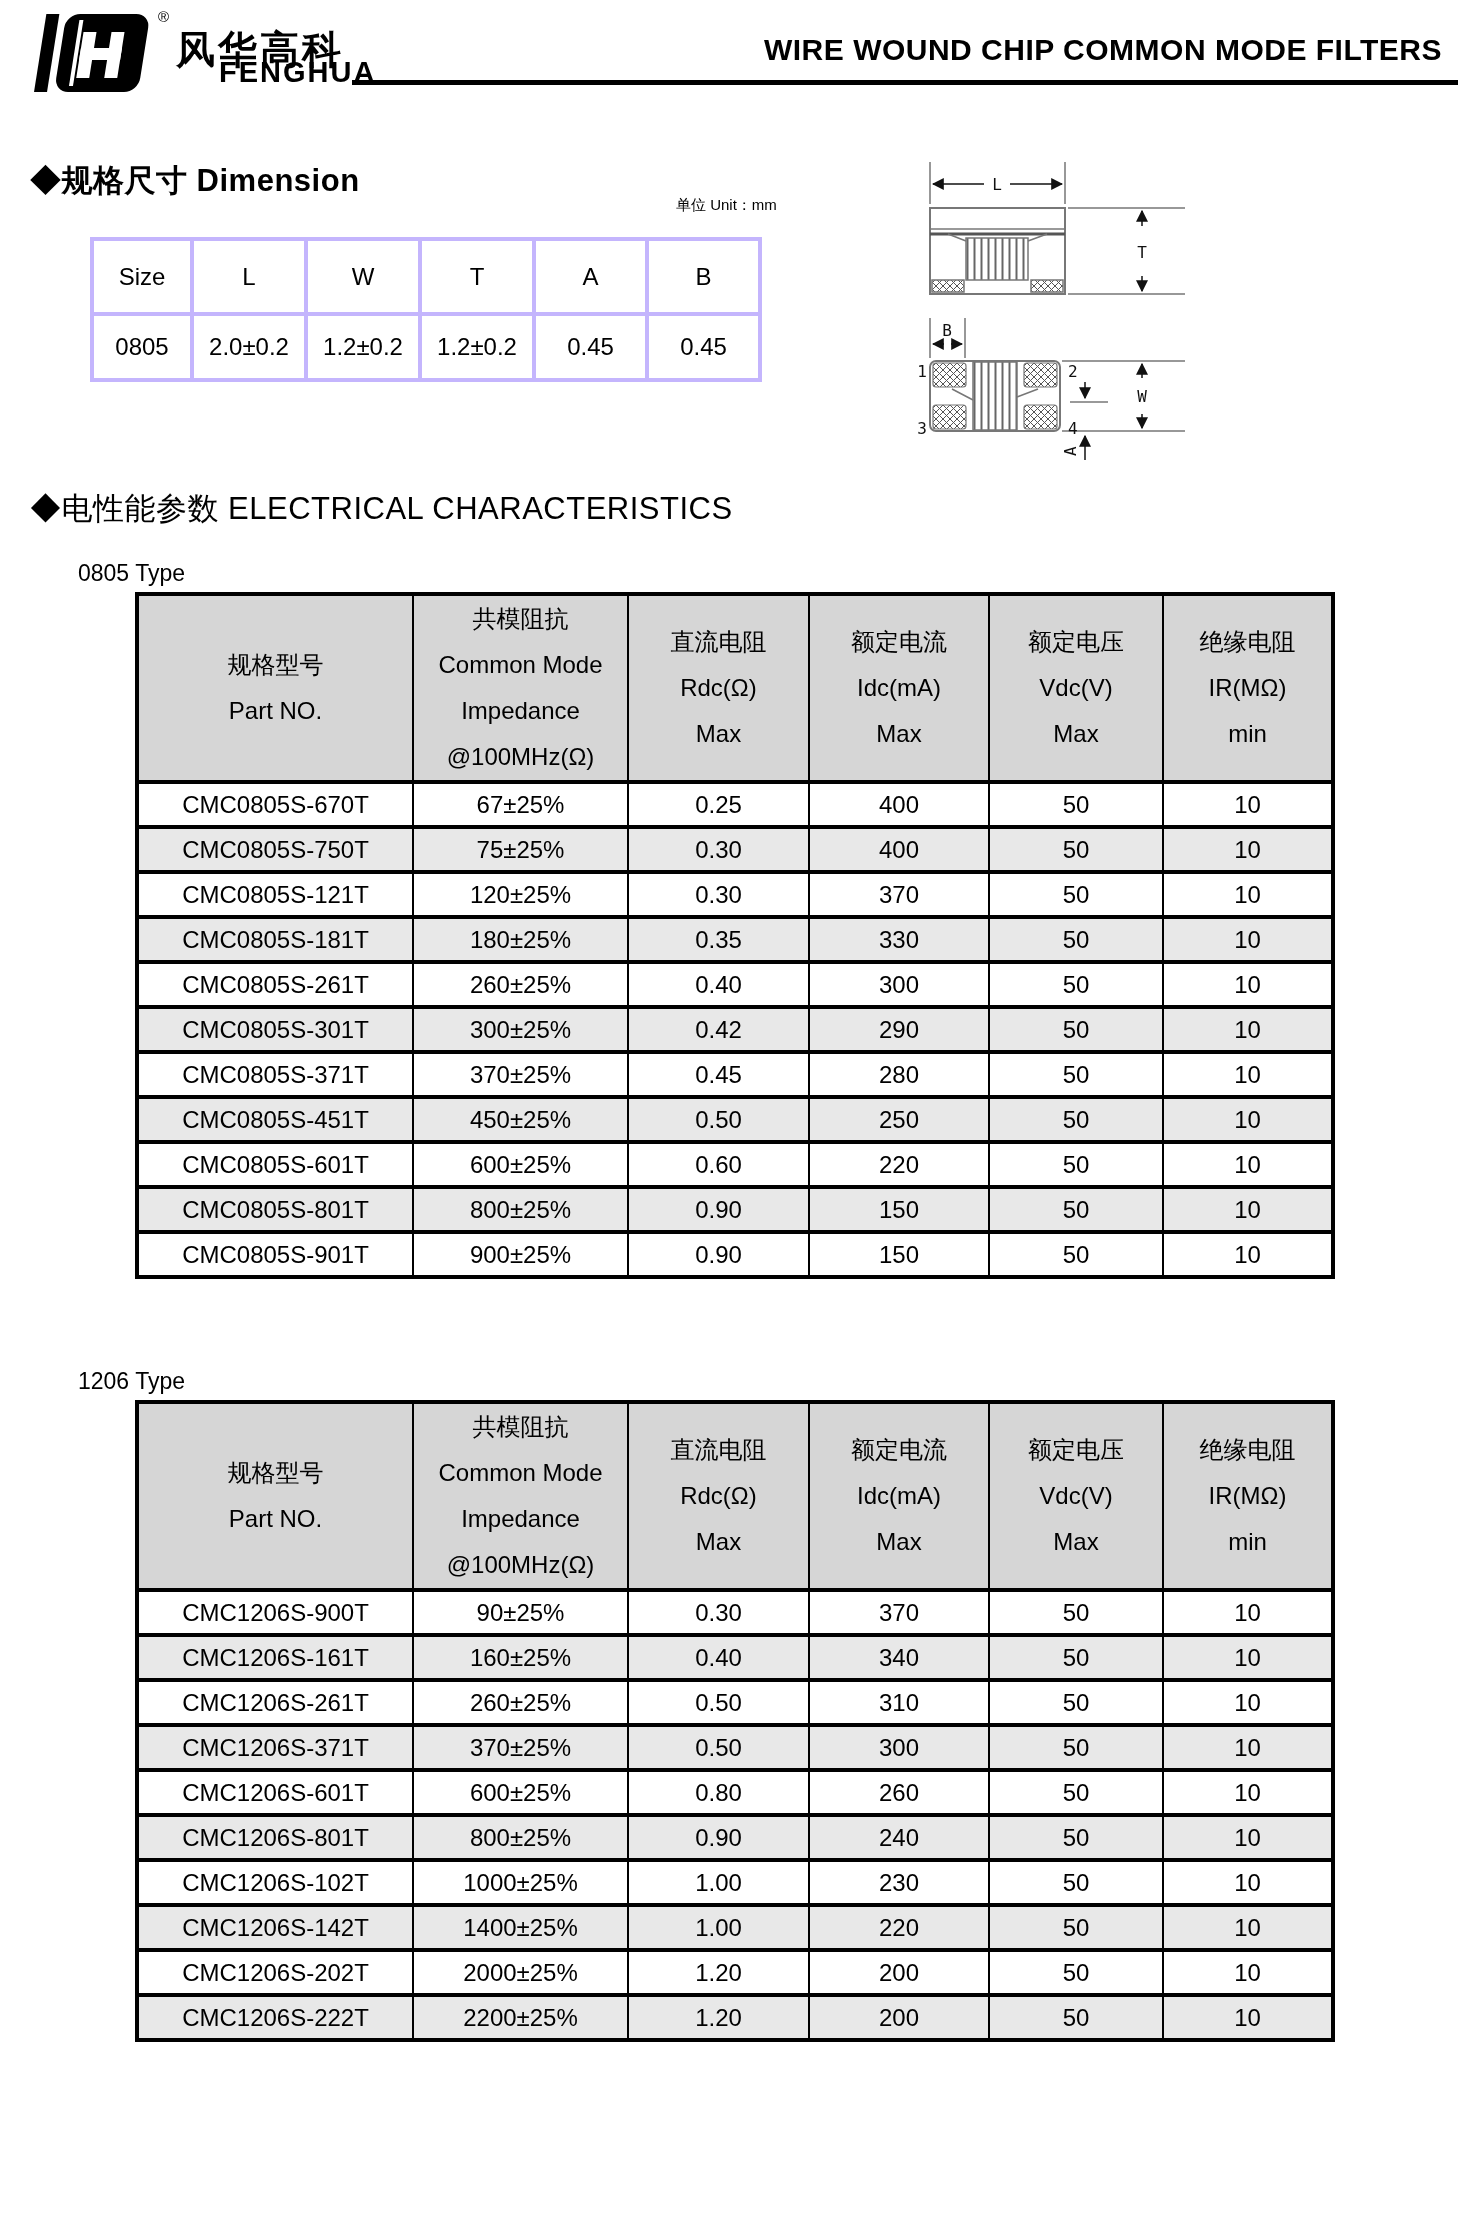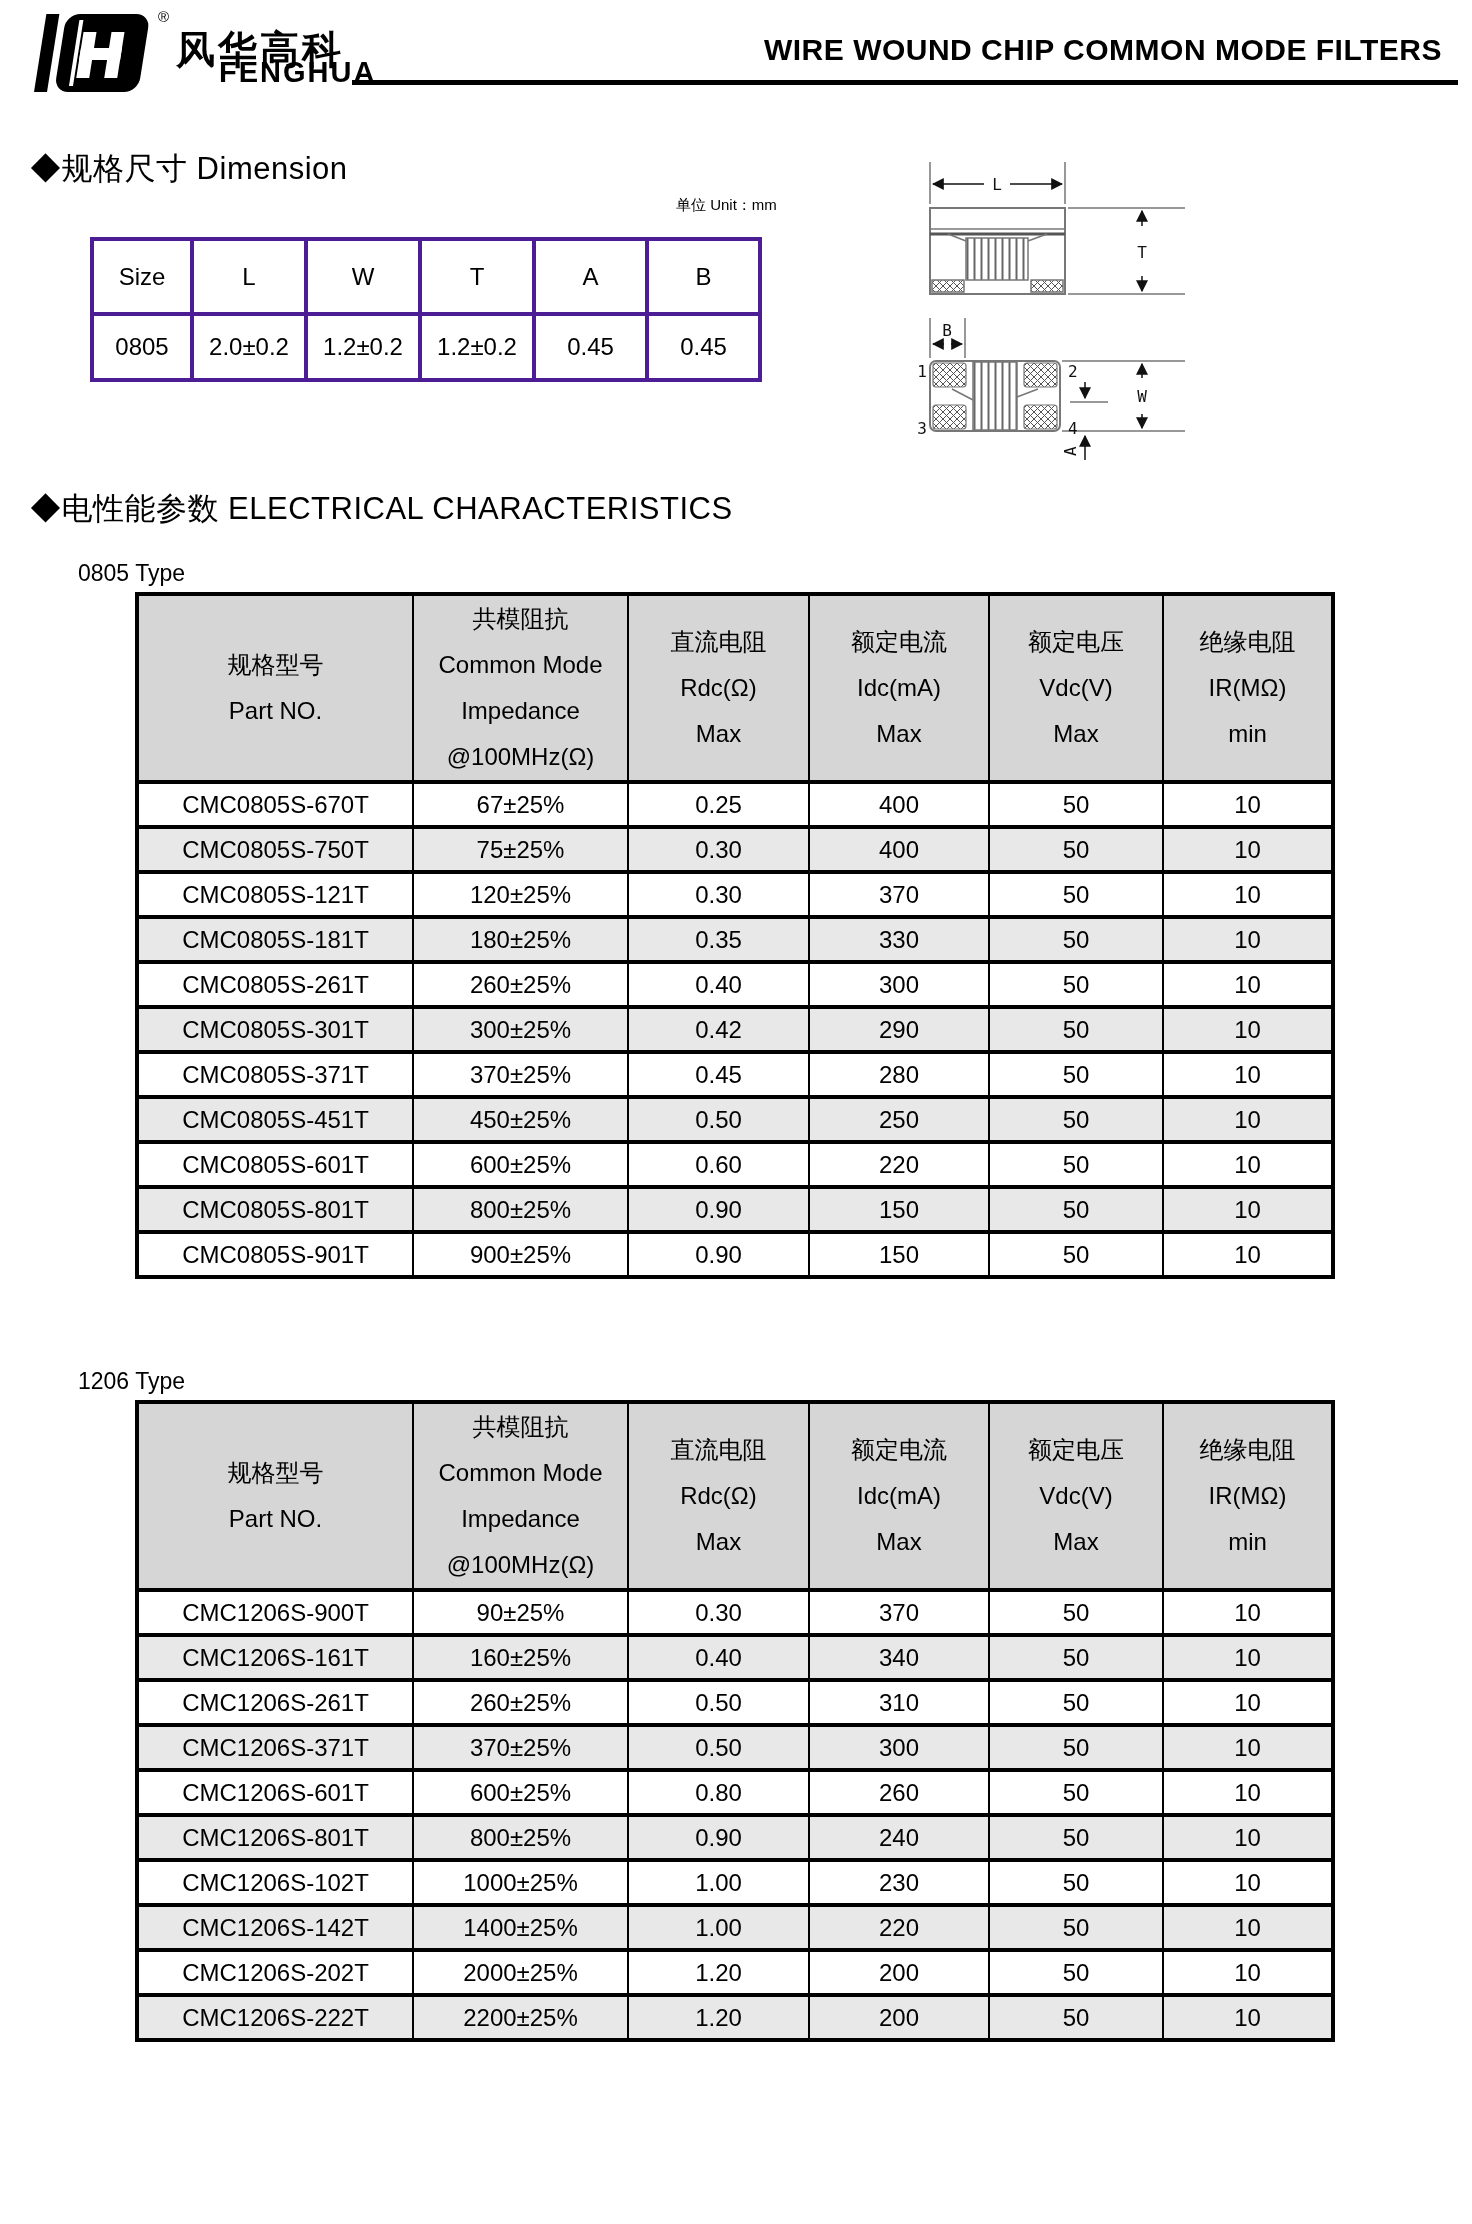--- a/index.html
+++ b/index.html
@@ -11,33 +11,33 @@
   
   .logo-mark { position:absolute; left:33px; top:10px; }
   .reg-mark  { position:absolute; left:158px; top:8px; font-size:15px; }
   .brand-cn  { position:absolute; left:176px; top:23px; font-size:39px; font-weight:bold; letter-spacing:3px;text-align:right; }
   .brand-en  { position:absolute; left:179px; top:56px; font-size:29px; font-weight:bold; letter-spacing:2px;margin-left:40px; }
   .doc-title { position:absolute; right:30px; top:33px; font-size:30px; font-weight:bold; letter-spacing:0.5px; }
   .header-rule { position:absolute; left:352px; top:80px; width:1106px; height:5px; background:#000; }
 
   
   .sec-heading { position:absolute; left:30px; font-size:31px; letter-spacing:0.5px; }
-  .sec-dimension { top:148px; }
+  .sec-dimension { top:160px;font-weight:bold; }
   .sec-electrical { top:488px; }
   .unit-note { position:absolute; left:676px; top:196px; font-size:15px; }
   .type-label { position:absolute; left:78px; font-size:23px; }
   .type-0805 { top:560px; }
   .type-1206 { top:1368px; }
 
   
   .dim-table-wrap { position:absolute; left:90px; top:237px; }
   table { border-collapse:collapse; background:#fff; table-layout:fixed; }
   .dim-table { width:668px; }
   .dim-table th, .dim-table td {
-    border:4px solid #4c1d95; font-weight:normal; font-size:24px; text-align:center;
+    border:4px solid #c4b5fd; font-weight:normal; font-size:24px; text-align:center;
   }
   .dim-table th { height:75px; }
   .dim-table td { height:66px; }
 
   
   .etable-wrap { position:absolute; left:135px; }
   .etable-0805 { top:592px; }
   .etable-1206 { top:1400px; }
   .etable { width:1196px; border:4px solid #000; }
   .etable th, .etable td {

